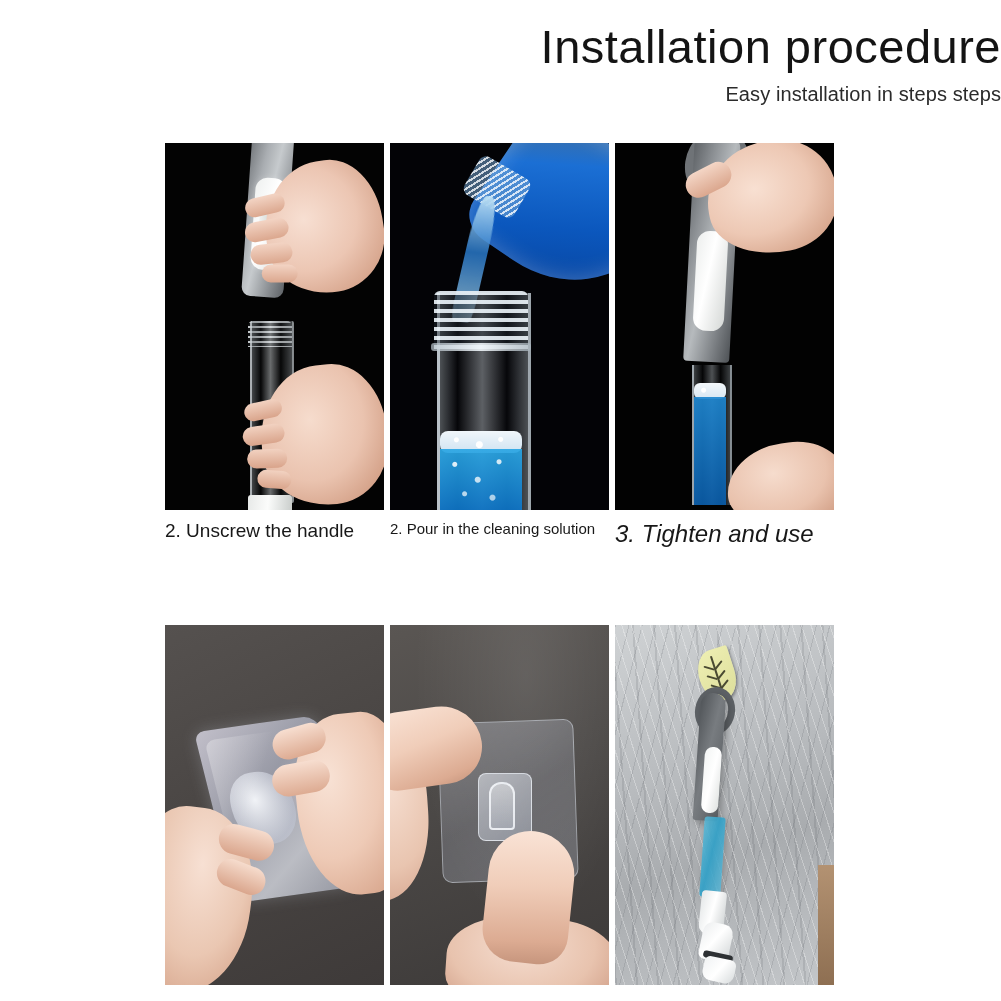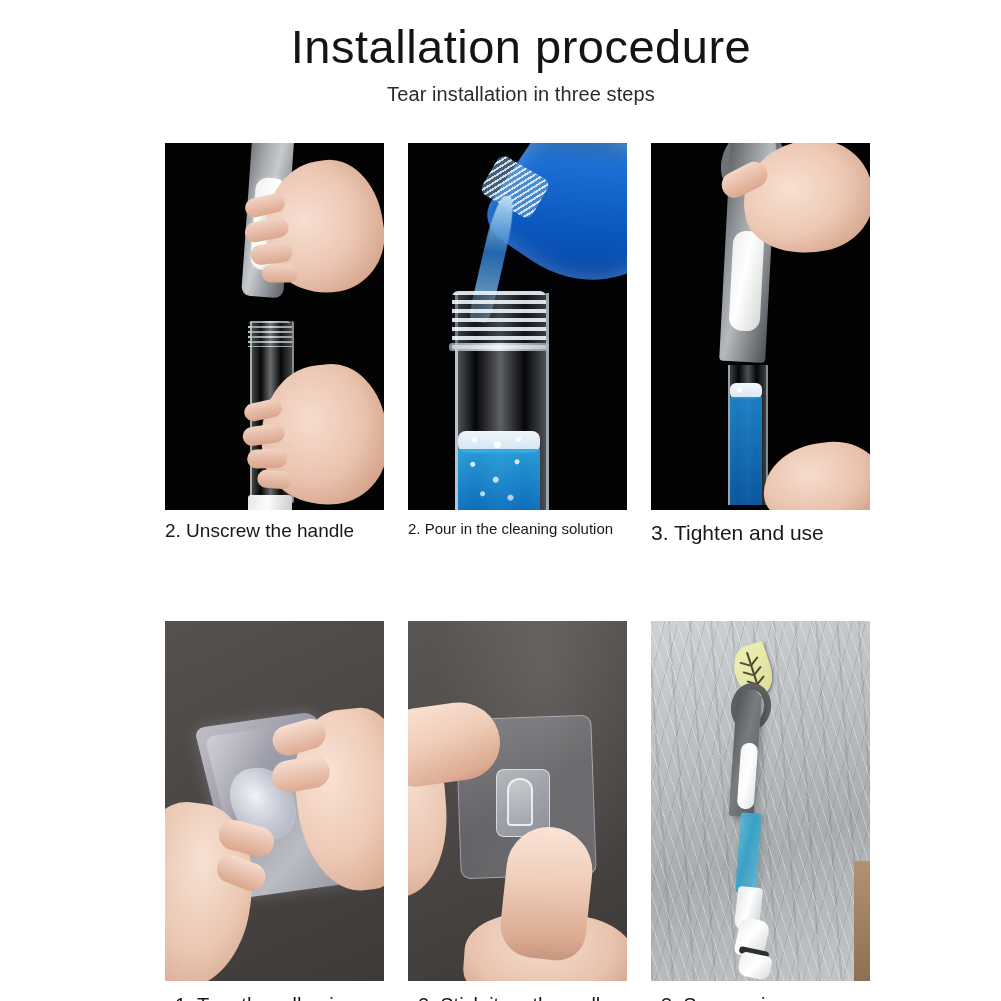--- a/index.html
+++ b/index.html
@@ -11,21 +11,21 @@
   body {
     width: 1001px;
     height: 1001px;
     overflow: hidden;
     font-family: "Liberation Sans", sans-serif;
     color: #1a1a1a;
     position: relative;
   }
 
   
-  .header { text-align: center; padding-left: 41px; }
+  .header { text-align: right; padding-left: 41px; }
   .page-title {
     font-size: 47px;
     font-weight: 400;
     letter-spacing: 0.5px;
     color: #141414;
     margin: 0;
     padding-top: 22px;
     line-height: 1.06;
   }
   .page-subtitle {
@@ -40,42 +40,42 @@
   
   .steps-grid {
     position: absolute;
     left: 165px;
     top: 143px;
     width: 669px;
   }
   .step-row { display: flex; }
   .step-row.row-2 { margin-top: 76px; }
   .step-cell { width: 219px; }
-  .step-cell + .step-cell { margin-left: 24px; }
+  .step-cell + .step-cell { margin-left: 6px; }
 
   .photo {
     position: relative;
     width: 219px;
     height: 367px;
     overflow: hidden;
     background: #000;
   }
   .row-2 .photo { height: 360px; }
 
   .caption {
     color: #181818;
     line-height: 1.2;
     white-space: nowrap;
   }
   .row-1 .caption { padding-top: 10px; }
   .row-2 .caption { padding-top: 12px; padding-left: 10px; }
 
   .cap-lg { font-size: 19px; }
   .cap-sm { font-size: 15px; }
-  .cap-xl { font-size: 21px; }
+  .cap-xl { font-size: 24px; font-style: italic; }
   .cap-md { font-size: 20px; }
 
   
   .p1 { background: #030303; }
   .p1 .handle-top {
     position: absolute; left: 82px; top: -16px;
     width: 42px; height: 170px;
     background: linear-gradient(100deg,#6e7276 0%,#a9adb1 28%,#c6cacd 48%,#8d9195 76%,#5e6266 100%);
     border-radius: 7px 7px 9px 9px;
     transform: rotate(4deg);
@@ -485,21 +485,21 @@
     background: linear-gradient(120deg,#f0f2f3,#ffffff 50%,#d8dcdd);
     border-radius: 6px 6px 9px 9px;
     transform: rotate(12deg);
   }
 </style>
 </head>
 <body>
 
 <div class="header">
   <h1 class="page-title">Installation procedure</h1>
-  <p class="page-subtitle">Tear installation in three steps</p>
+  <p class="page-subtitle">Easy installation in steps steps</p>
 </div>
 
 <div class="steps-grid">
 
   <div class="step-row row-1">
 
     <div class="step-cell">
       <div class="photo p1">
         <div class="handle-top"></div>
         <div class="handle-label"></div>

